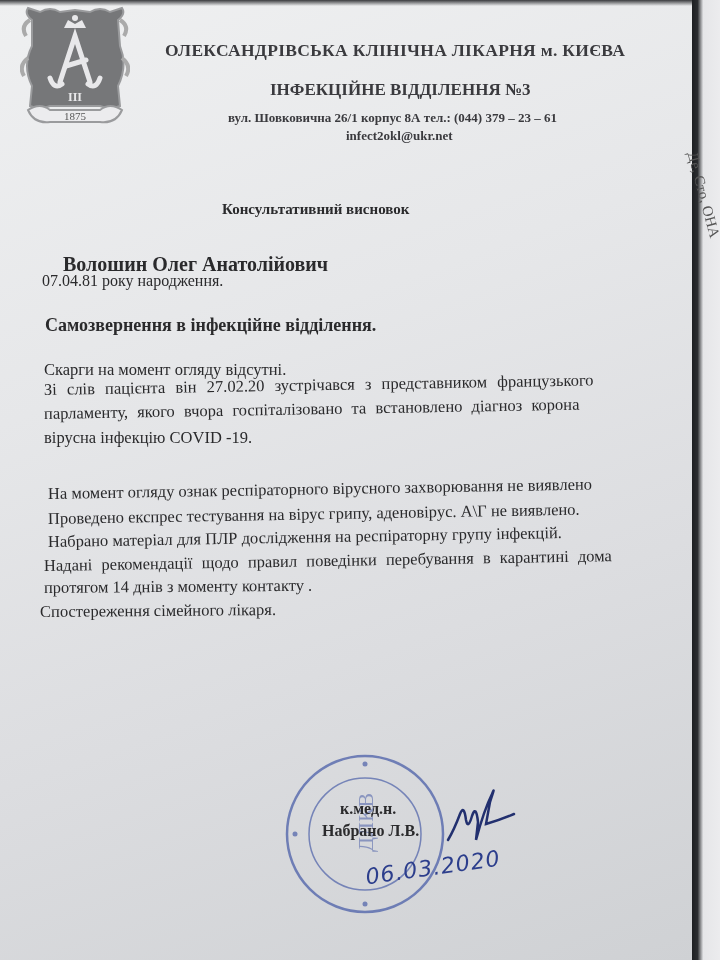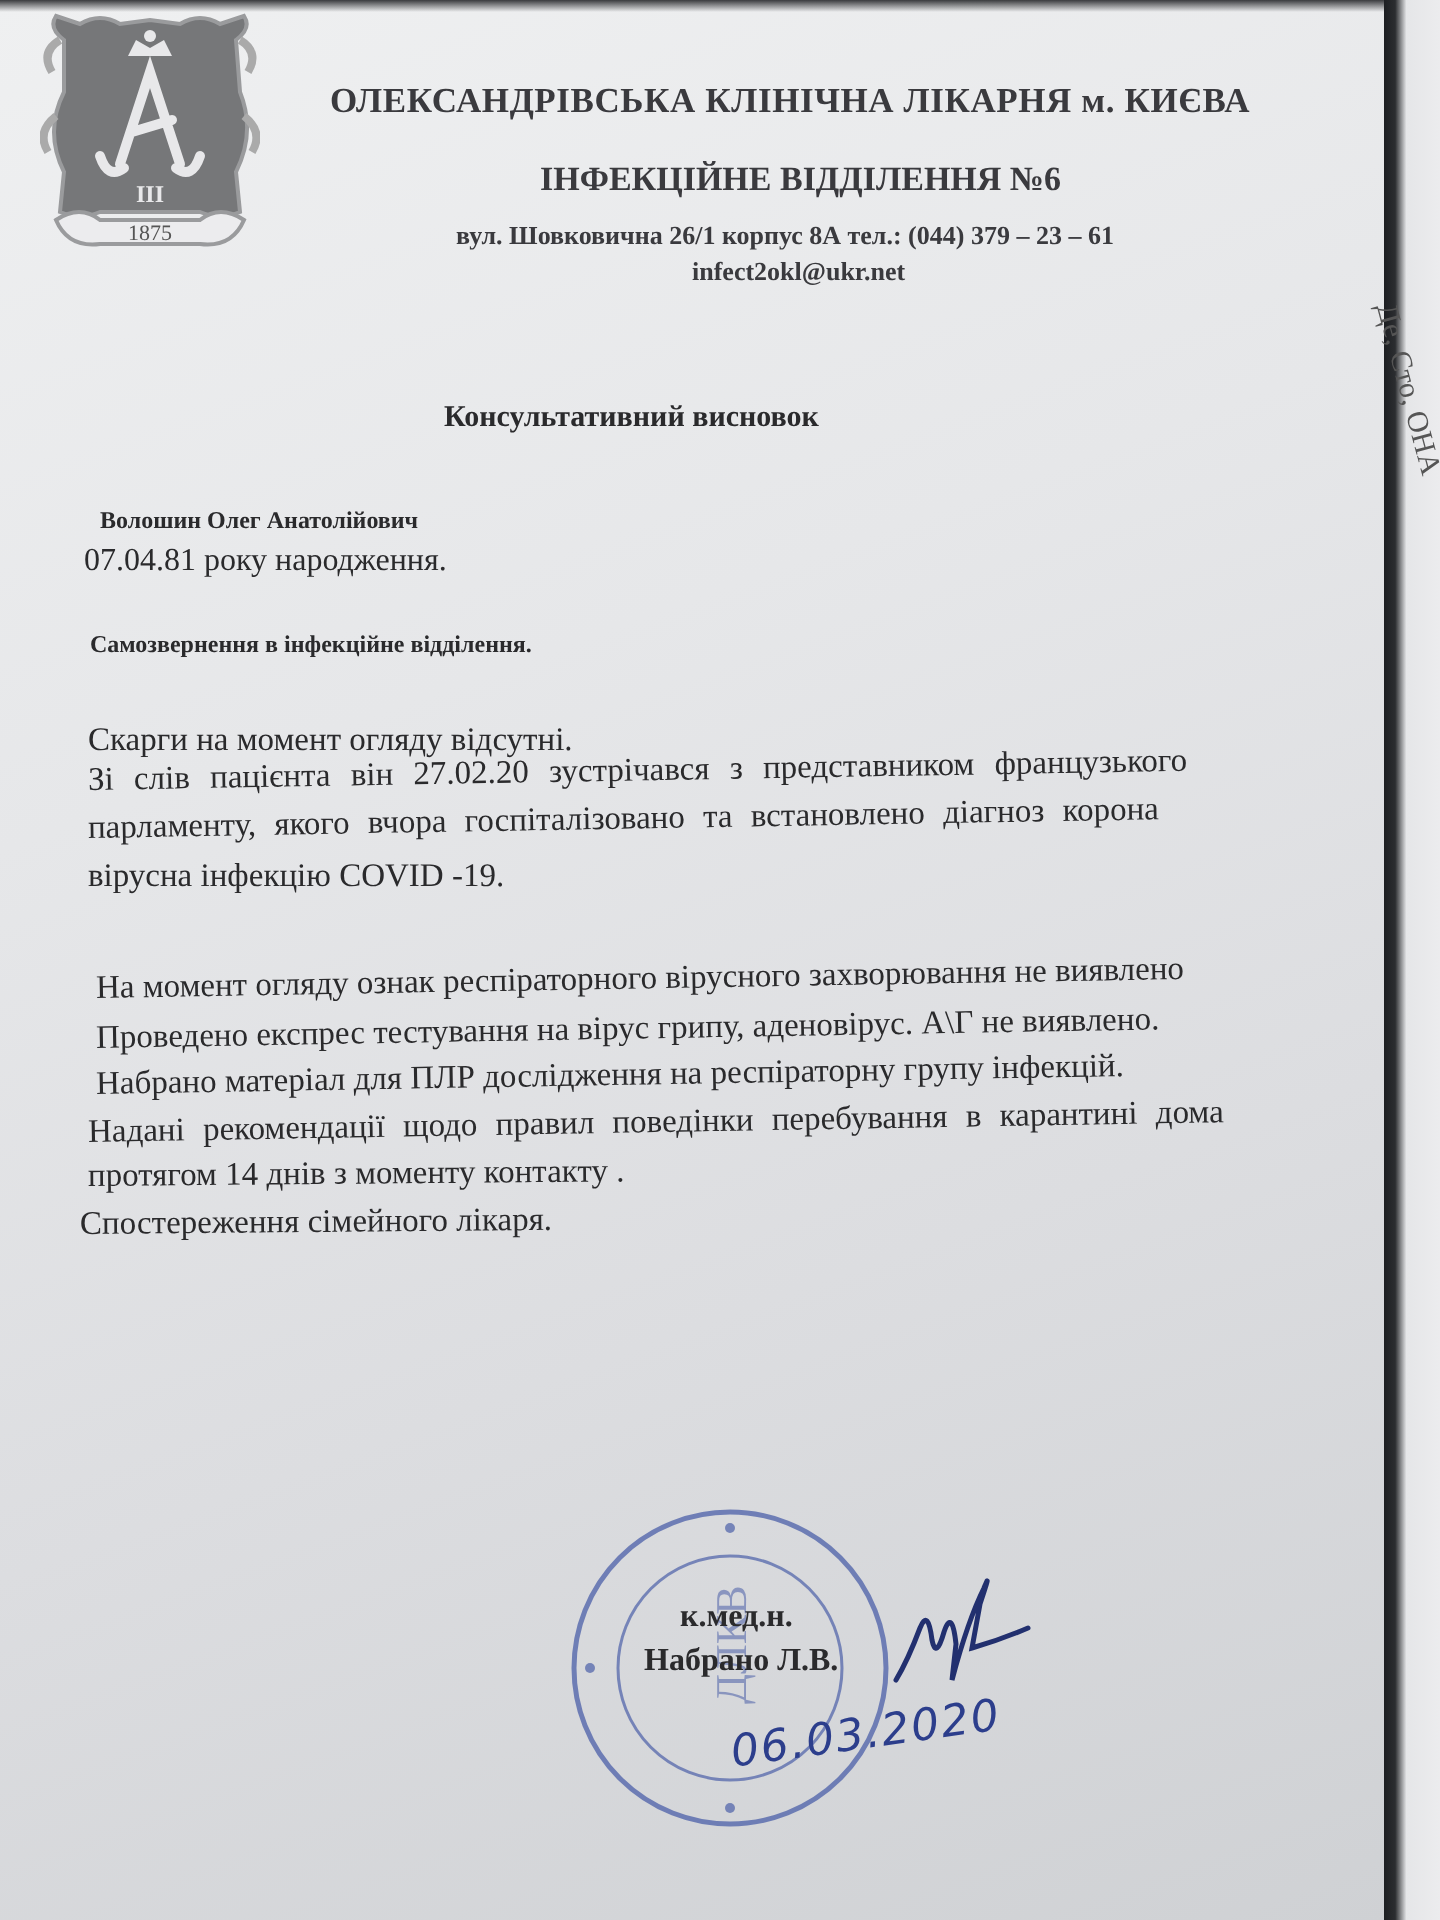--- a/index.html
+++ b/index.html
@@ -26,23 +26,23 @@
 
     .logo { position:absolute; left:20px; top:6px; width:110px; height:124px; }
 
     .hdr { position:absolute; font-weight:bold; white-space:nowrap; color:#3a3a3e;text-align:center; }
     .hdr-hospital { left:165px; top:40px; font-size:17.5px; letter-spacing:0.3px; }
     .hdr-dept { left:270px; top:80px; font-size:17px; }
     .hdr-address { left:228px; top:110px; font-size:13px; }
     .hdr-email { left:346px; top:128px; font-size:13px; }
 
     .title { position:absolute; left:222px; top:201px; font-size:15px; font-weight:bold; }
-    .patient-name { position:absolute; left:50px; top:253px; font-size:12px; font-weight:bold; }
+    .patient-name { position:absolute; left:63px; top:253px; font-size:20px; font-weight:bold; }
     .birth { position:absolute; left:42px; top:272px; font-size:16px; font-weight:normal; }
-    .self-referral { position:absolute; left:45px; top:315px; font-size:12px; font-weight:bold; }
+    .self-referral { position:absolute; left:45px; top:315px; font-size:18px; font-weight:bold; }
 
     .line { position:absolute; font-size:16.5px; white-space:nowrap; transform-origin:left center; }
     .sig-block { position:absolute; font-weight:bold; font-size:16px; white-space:nowrap; }
 
     .stamp { position:absolute; left:283px; top:752px; width:165px; height:165px; }
     .signature { position:absolute; left:440px; top:780px; width:90px; height:70px; }
     .hand-date { position:absolute; left:365px; top:855px; font-family:"DejaVu Sans", sans-serif; font-style:italic;
       font-size:22px; color:#2c3e8c; transform: rotate(-8deg); letter-spacing:1px; }
   </style>
 </head>
@@ -56,21 +56,21 @@
     <path d="M6 30 Q0 20 10 14 M104 30 Q110 20 100 14 M4 70 Q-2 60 8 52 M106 70 Q112 60 102 52" stroke="#aaa" stroke-width="4" fill="none"></path>
     <path d="M44 22 L48 14 L55 18 L62 14 L66 22 Z" fill="#e8e8ea"></path>
     <circle cx="55" cy="12" r="3" fill="#e8e8ea"></circle>
     <path d="M40 76 L55 30 L70 76 M46 60 L66 54 M30 72 Q34 84 42 78 M80 72 Q76 84 68 78" stroke="#e8e8ea" stroke-width="5" fill="none" stroke-linecap="round"></path>
     <text x="55" y="95" text-anchor="middle" font-size="12" fill="#e8e8ea" font-family="Liberation Serif, serif" font-weight="bold">III</text>
     <path d="M8 104 Q20 96 30 104 L80 104 Q90 96 102 104 Q96 118 80 116 L30 116 Q14 118 8 104 Z" fill="#ececee" stroke="#9a9b9d" stroke-width="2"></path>
     <text x="55" y="114" text-anchor="middle" font-size="11" fill="#555" font-family="Liberation Serif, serif">1875</text>
   </svg>
 
   <div class="hdr hdr-hospital">ОЛЕКСАНДРІВСЬКА  КЛІНІЧНА ЛІКАРНЯ  м. КИЄВА</div>
-  <div class="hdr hdr-dept">ІНФЕКЦІЙНЕ ВІДДІЛЕННЯ №6</div>
+  <div class="hdr hdr-dept">ІНФЕКЦІЙНЕ ВІДДІЛЕННЯ №3</div>
   <div class="hdr hdr-address">вул. Шовковична 26/1 корпус 8А тел.: (044) 379 – 23 – 61</div>
   <div class="hdr hdr-email">infect2okl@ukr.net</div>
 
   <div class="title">Консультативний висновок</div>
   <div class="patient-name">Волошин Олег Анатолійович</div>
   <div class="birth">07.04.81 року народження.</div>
   <div class="self-referral">Самозвернення в інфекційне відділення.</div>
 
   <div>
     <div class="line" style="left:44px;top:360px;">Скарги на момент огляду відсутні.</div>

